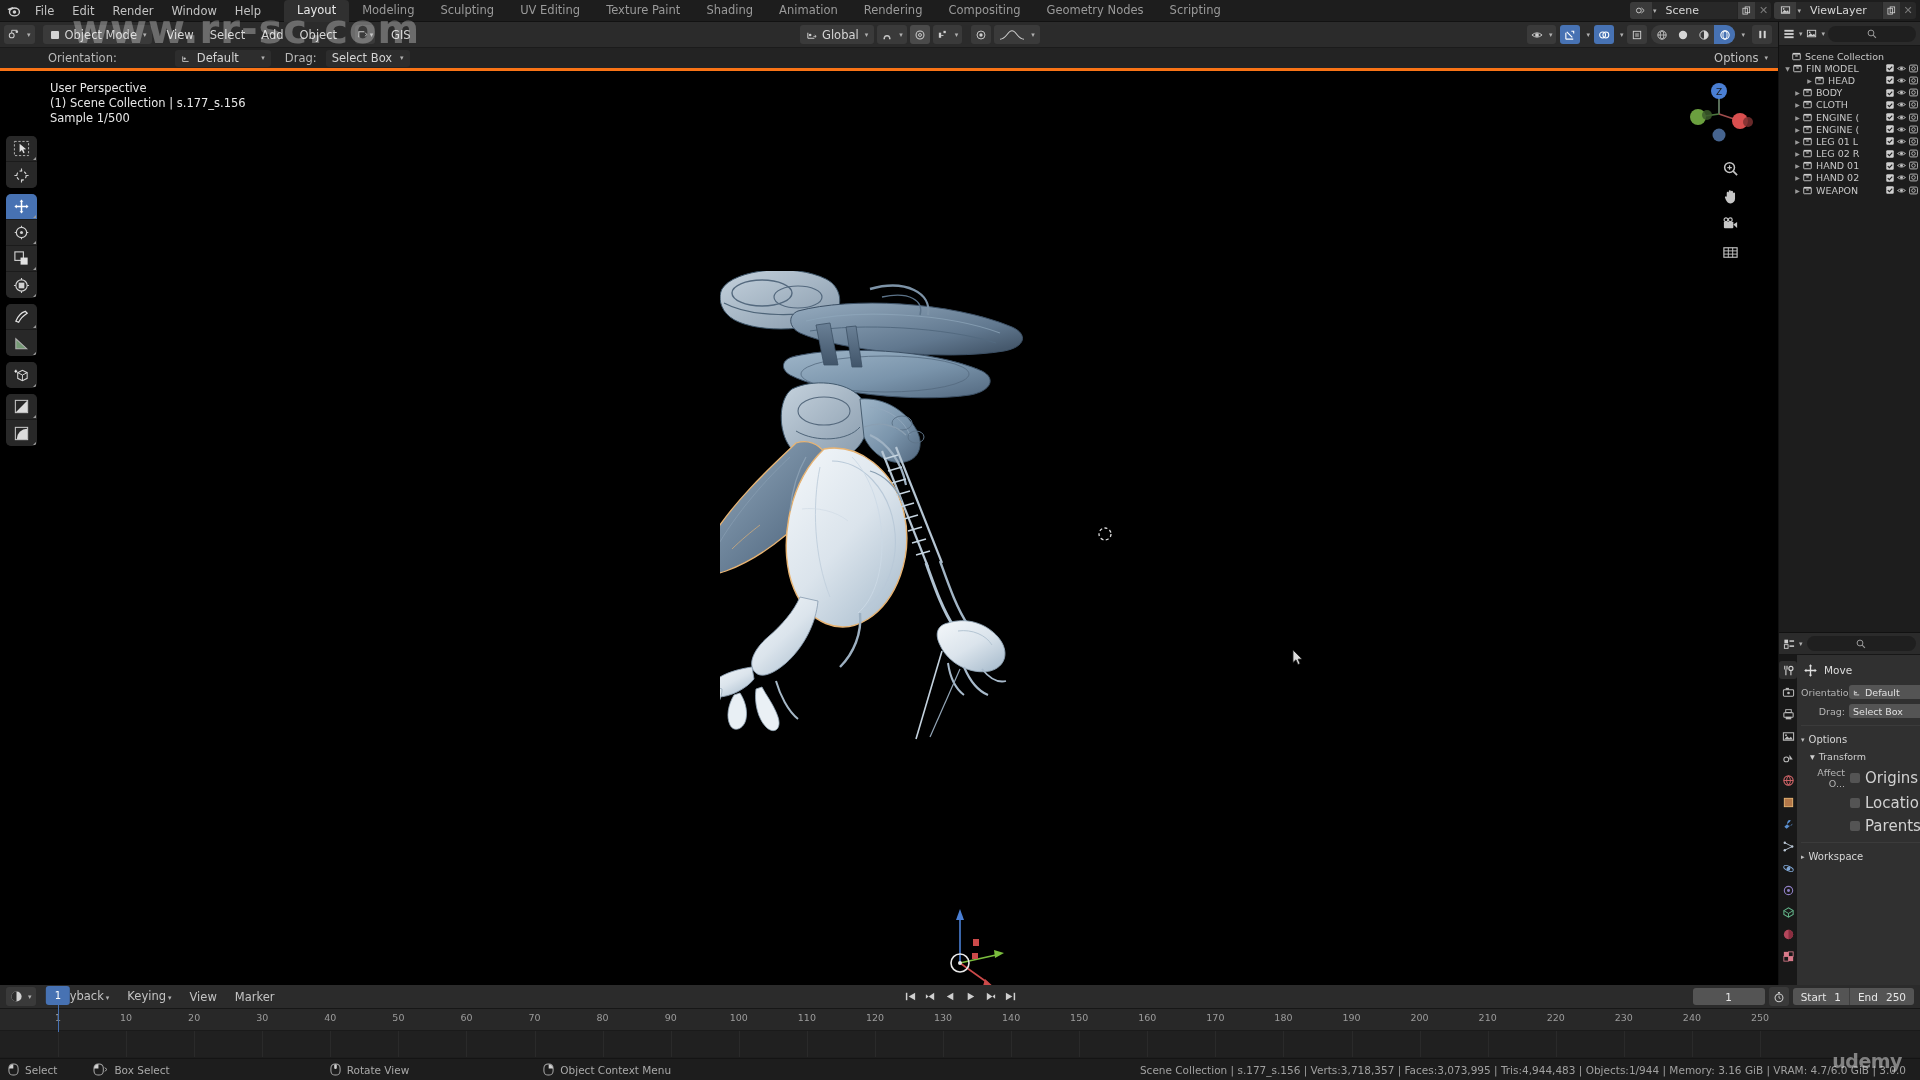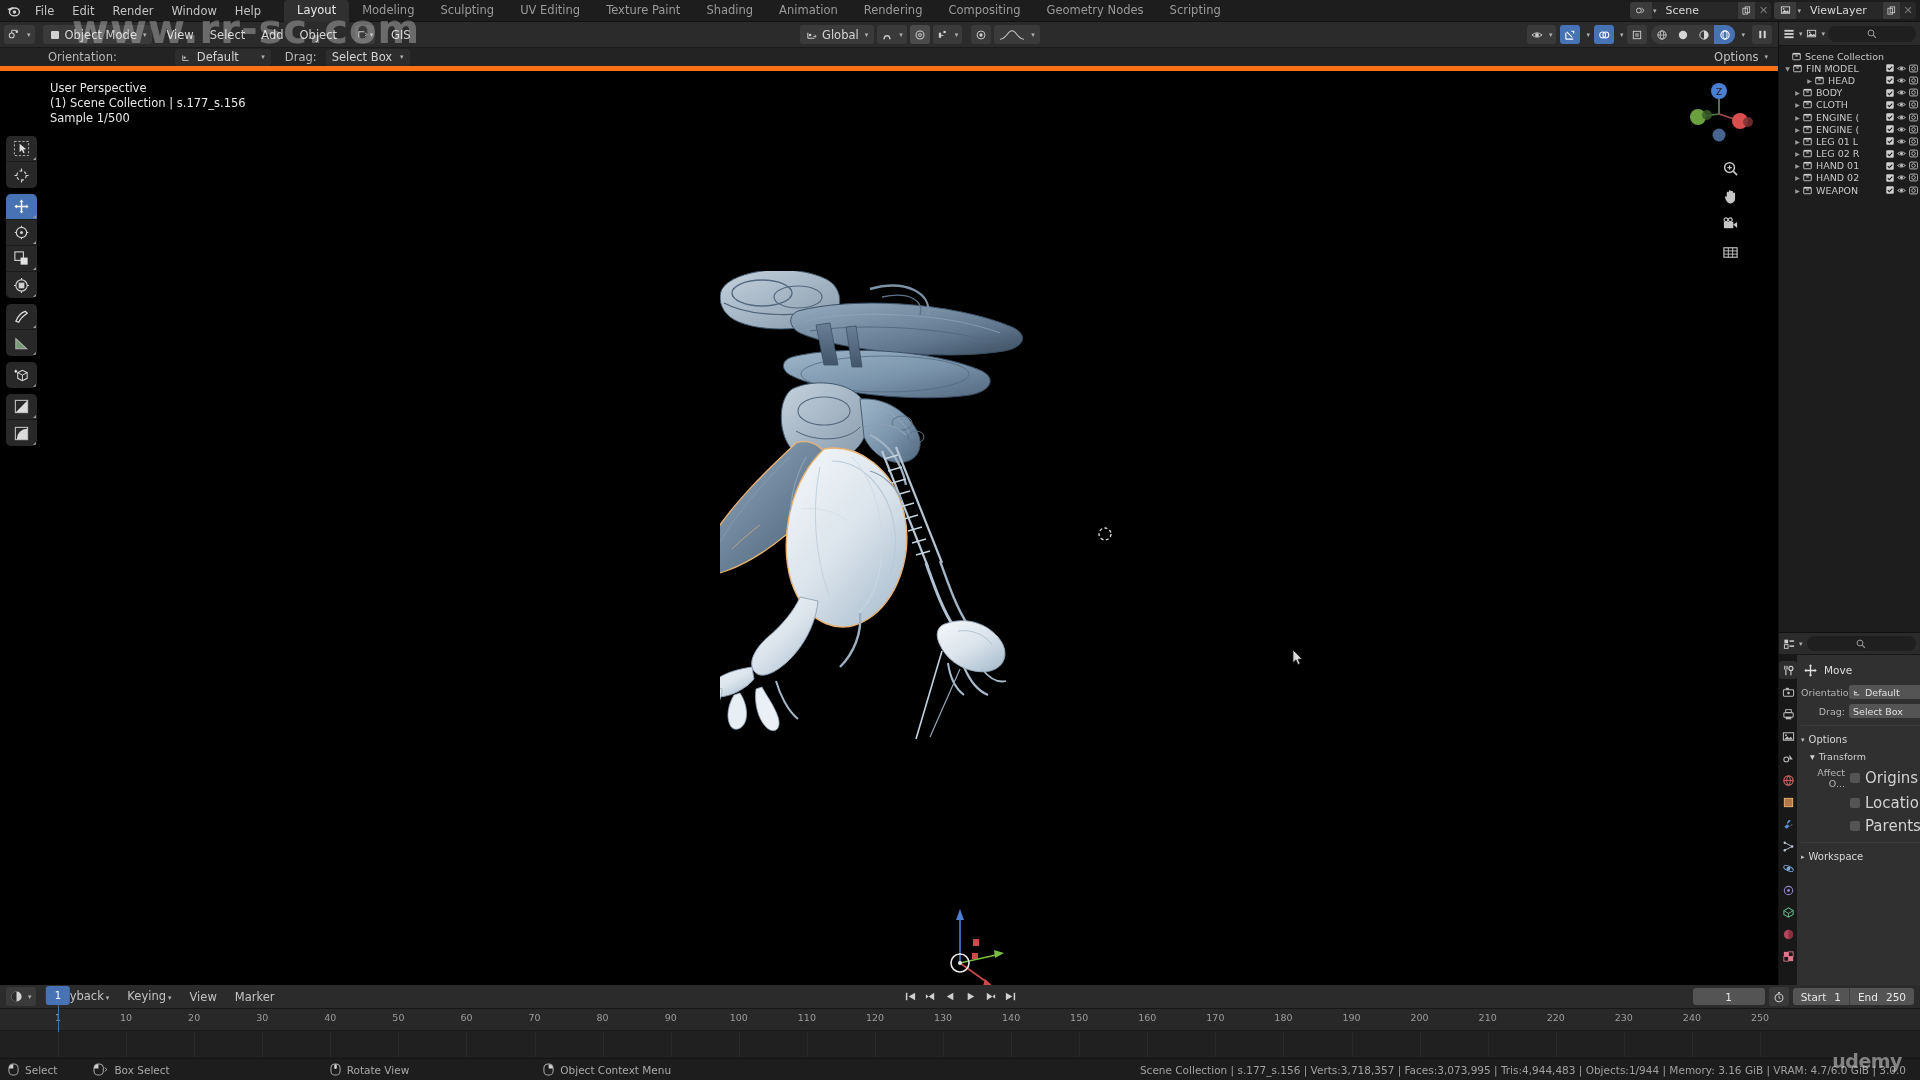--- a/index.html
+++ b/index.html
@@ -57,21 +57,21 @@
   .sq-btn { width: 20px; height: 19px; display:flex; align-items:center; justify-content:center; background:#3a3a3a; border-radius: 3px; }
   .sq-btn.on { background: #4772b3; }
   .shade-group { display: flex; align-items: center; height: 19px; background: #3a3a3a; border-radius: 9px; overflow: hidden; }
   .shade-b { width: 21px; height: 19px; display:flex; align-items:center; justify-content:center; }
   .shade-b.on { background: #4772b3; }
 
   
   .vp-subheader {
     position: absolute; left: 0; top: 48px; width: 1778px; height: 23px;
     background: #232323; display: flex; align-items: center; padding: 0 10px;
-    border-bottom: 5px solid #f97316; font-size: 11.5px; color: #bfbfbf;
+    border-bottom: 3px solid #f97316; font-size: 11.5px; color: #bfbfbf;
   }
   .lbl { color: #b9b9b9; font-size: 11.5px; }
   .dropdown {
     height: 17px; display: flex; align-items: center; gap: 5px; padding: 0 6px;
     background: #2d2d2d; border-radius: 3px; color: #d4d4d4; font-size: 11.5px; min-width: 74px;
   }
   .options-btn { margin-left: auto; display: flex; align-items: center; gap: 4px; color: #c0c0c0; font-size: 11.5px; }
 
   
   .viewport {

